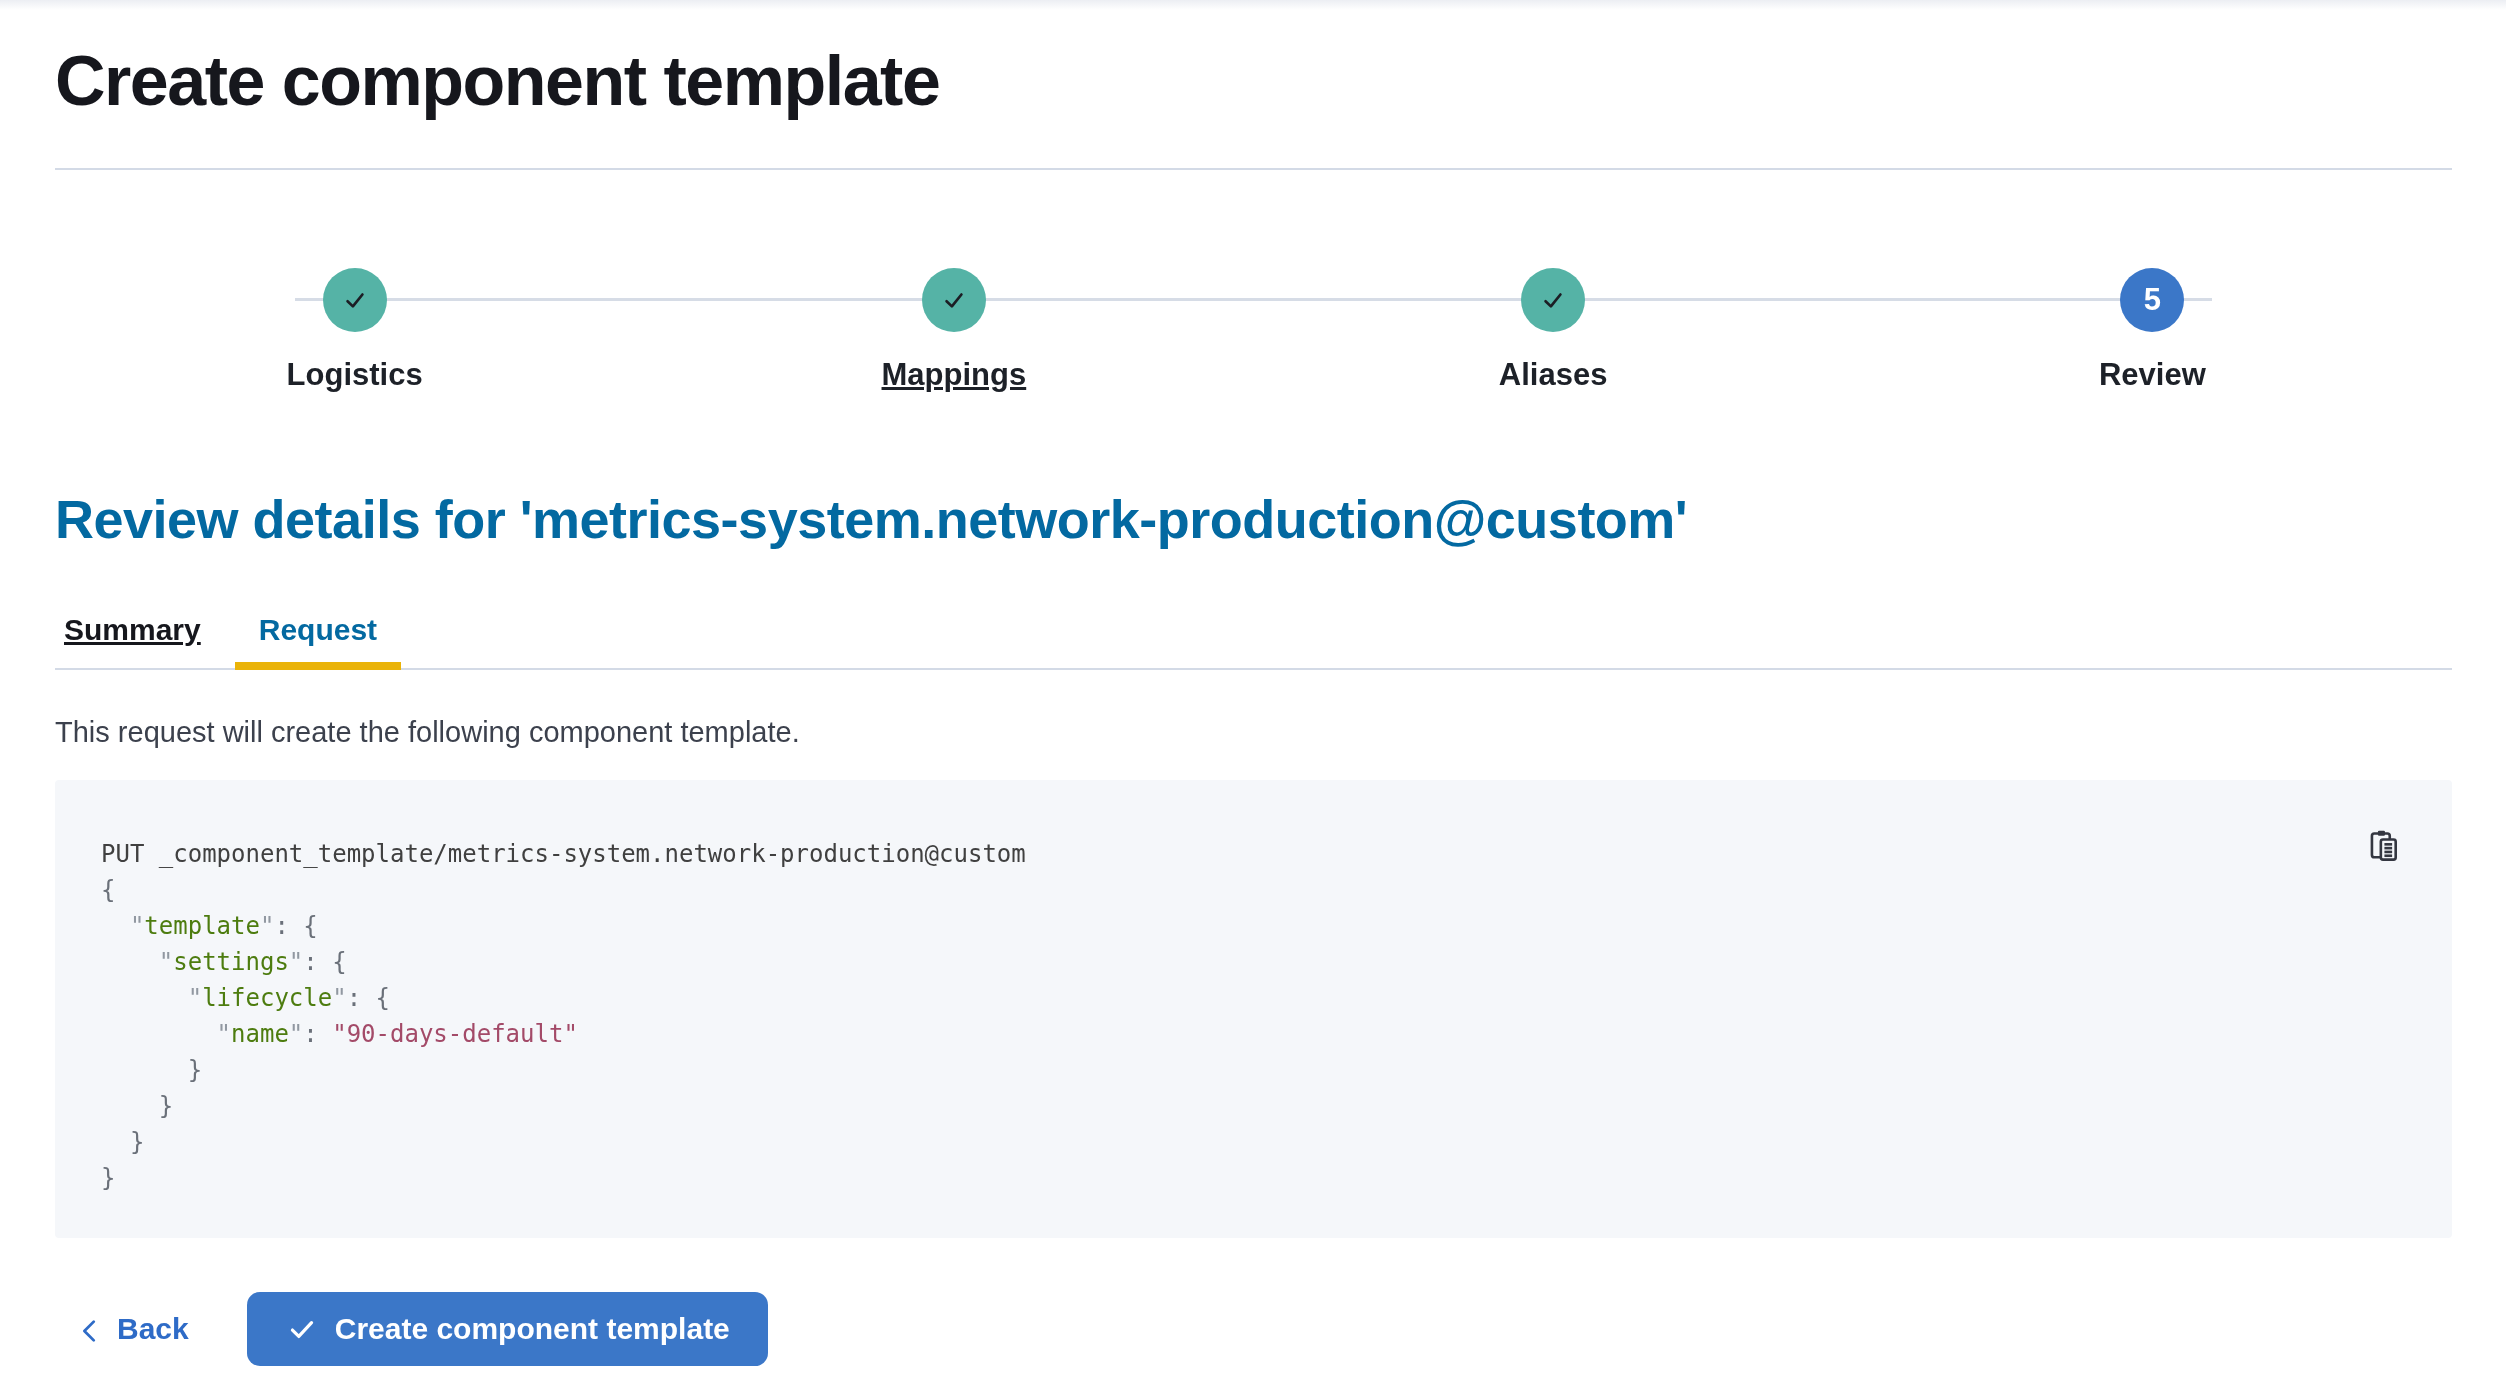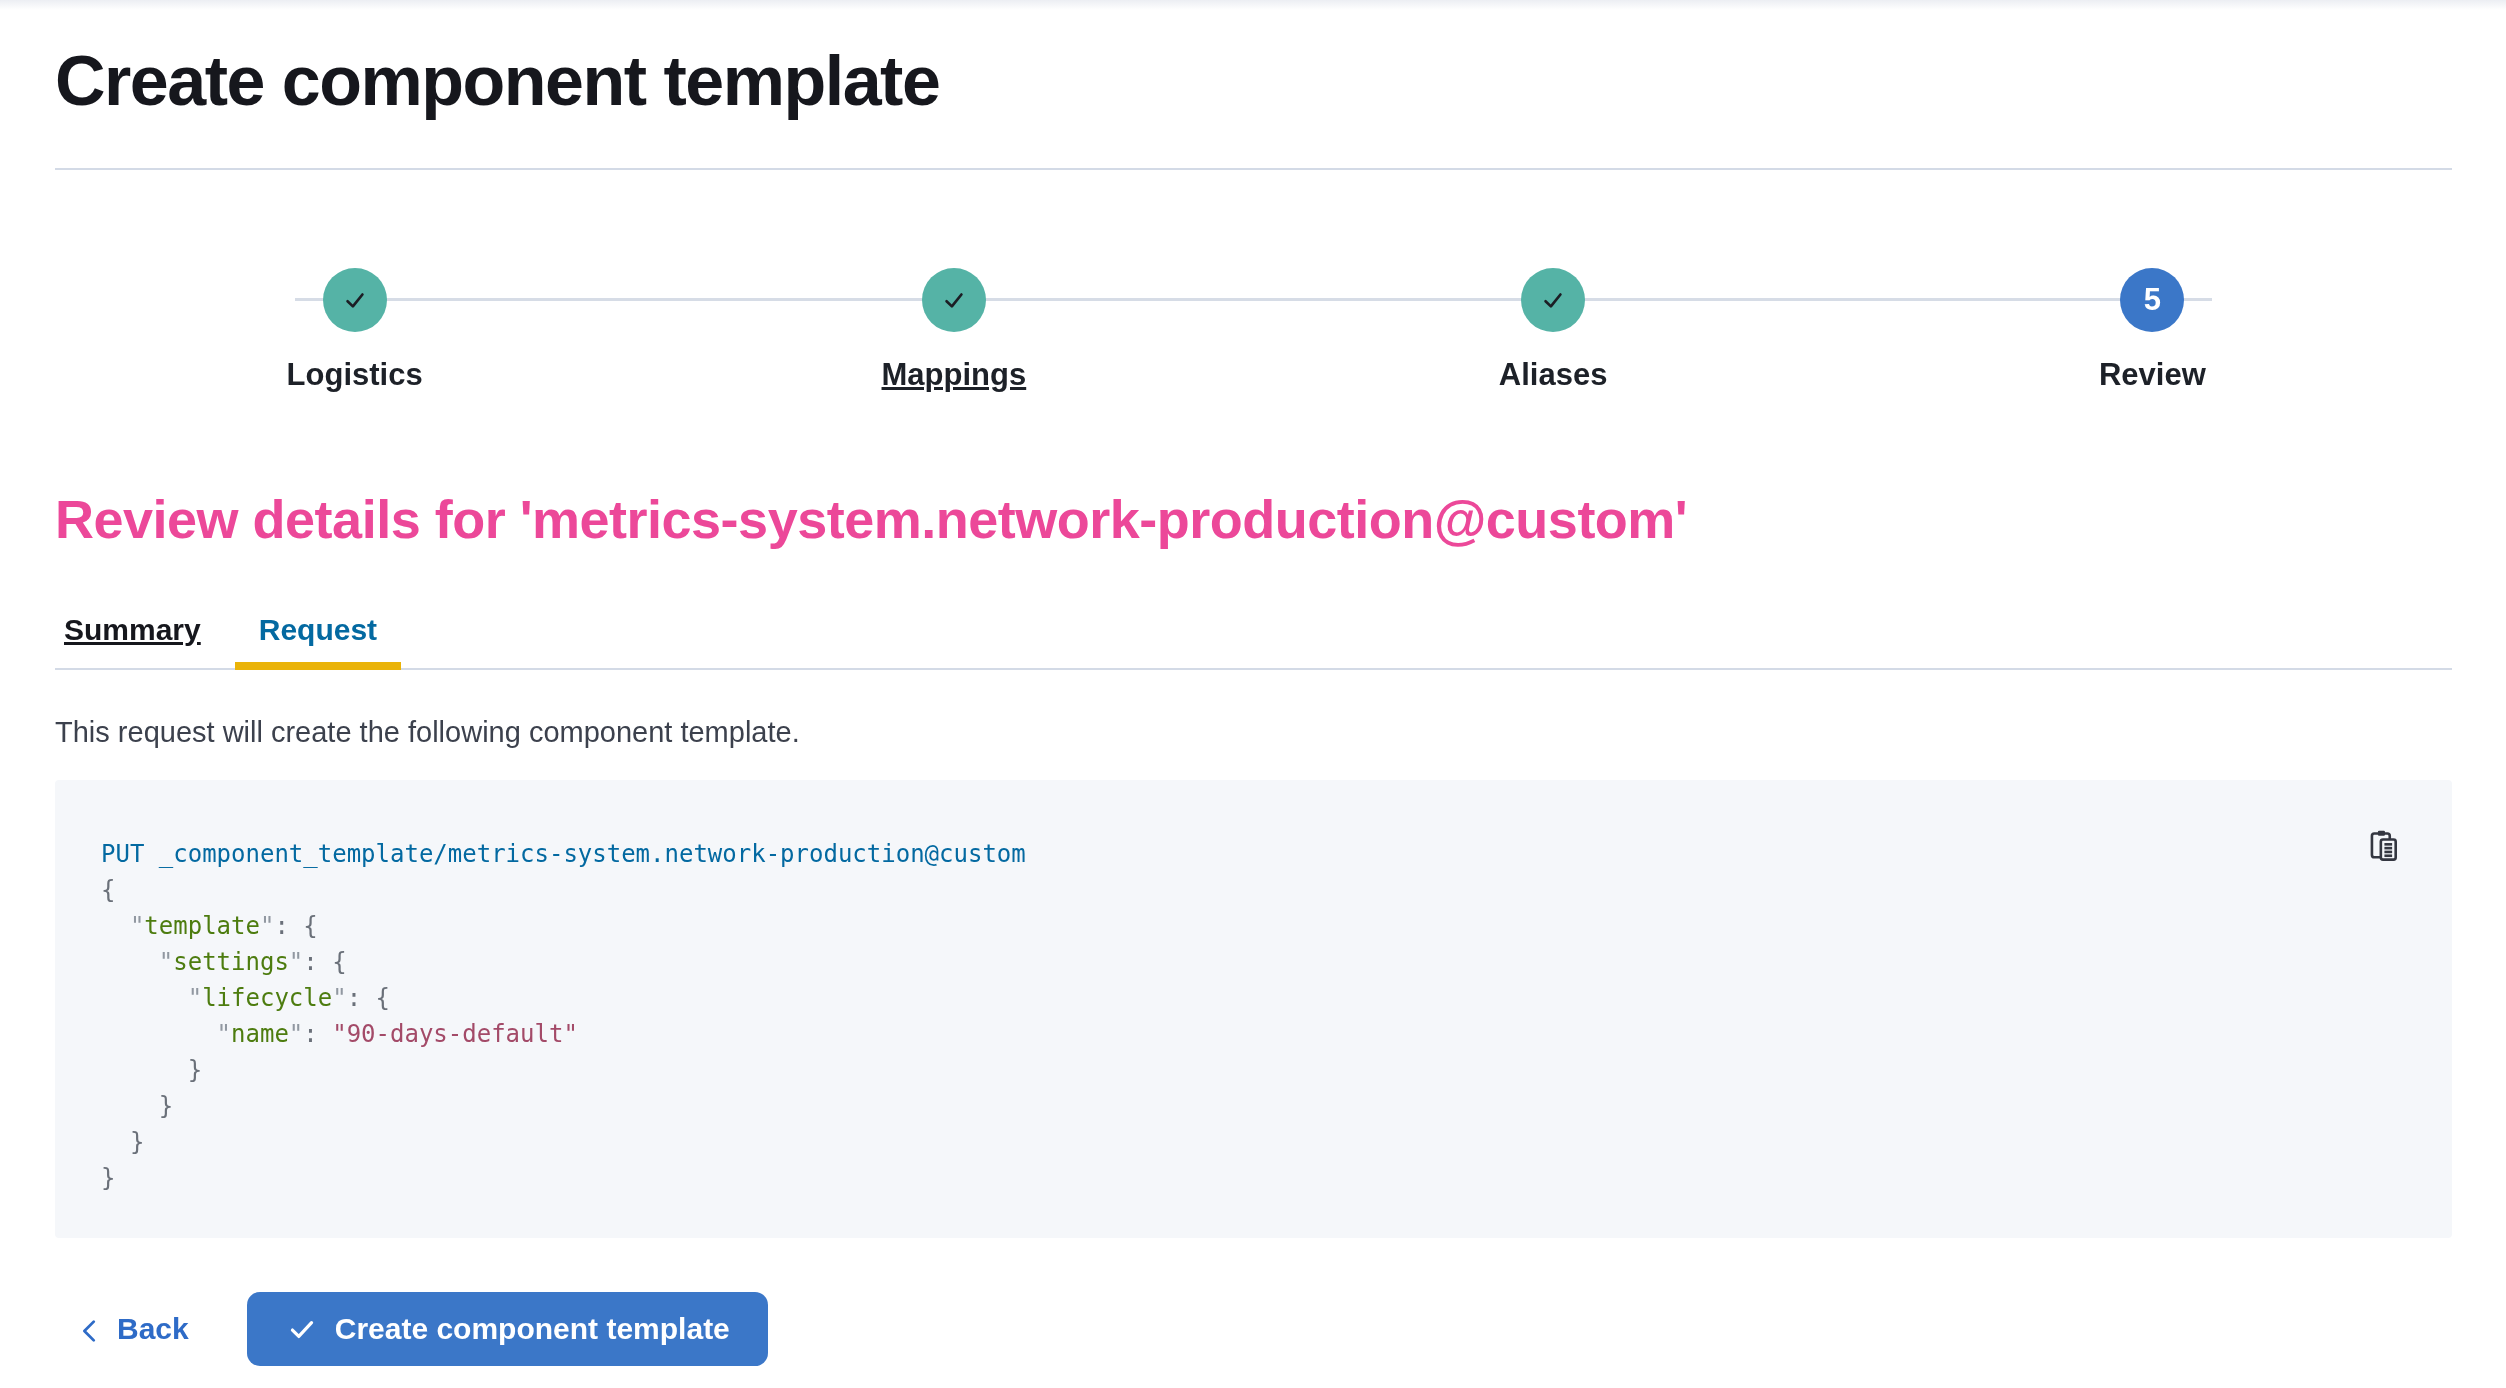--- a/index.html
+++ b/index.html
@@ -41,21 +41,21 @@
   .circle.complete { background: #55B3A6; }
   .circle.current  { background: #3B77C8; color: #ffffff; font-size: 31px; font-weight: 700; }
   .circle svg { width: 34px; height: 34px; }
   .step-label { margin-top: 24px; font-size: 31px; font-weight: 700; color: #1D2128; line-height: 38px; }
   .step-label.underlined { text-decoration: underline; }
 
   h2.review-heading {
     margin: 94px 0 0;
     font-size: 54px; line-height: 62px;
     font-weight: 700; letter-spacing: -0.5px;
-    color: #ec4899;
+    color: #0369a1;
   }
 
   
   .tabs-row { display: flex; gap: 10px; margin-top: 62px; border-bottom: 2px solid #D3DAE6; }
   .tab {
     padding: 0 24px 20px; font-size: 30px; font-weight: 700;
     color: #16171D; cursor: pointer; line-height: 36px;
   }
   .tab.first { padding-left: 9px; text-decoration: underline; }
   .tab.active {
@@ -71,21 +71,21 @@
     margin-top: 30px;
     background: #F5F7FA;
     border-radius: 4px;
     padding: 56px 120px 42px 46px;
     position: relative;
   }
   .code-line {
     font-family: "DejaVu Sans Mono", "Liberation Mono", monospace;
     font-size: 24px; line-height: 36px; white-space: pre;
   }
-  .c-d { color: #0369a1; }
+  .c-d { color: #404040; }
   .c-k { color: #4d7c0f; }
   .c-p { color: #6A7079; }
   .c-q { color: #9198A1; }
   .c-s { color: #A34A68; }
   .copy-btn {
     position: absolute; top: 44px; right: 46px;
     width: 40px; height: 44px;
     background: none; border: none; padding: 0; cursor: pointer;
   }
   .copy-btn svg { width: 38px; height: 42px; display: block; }

